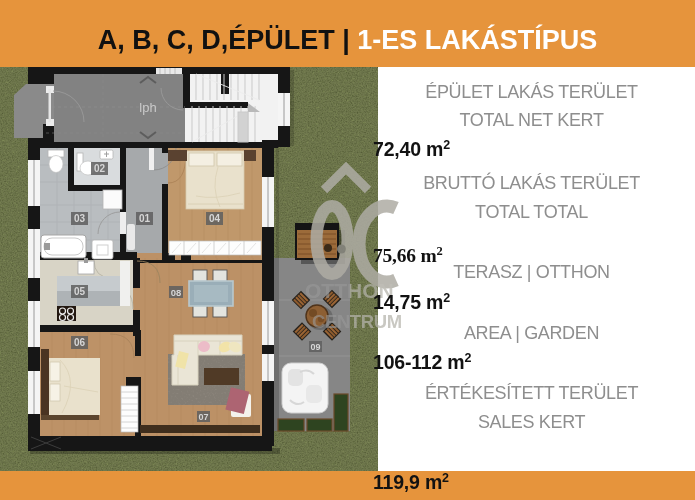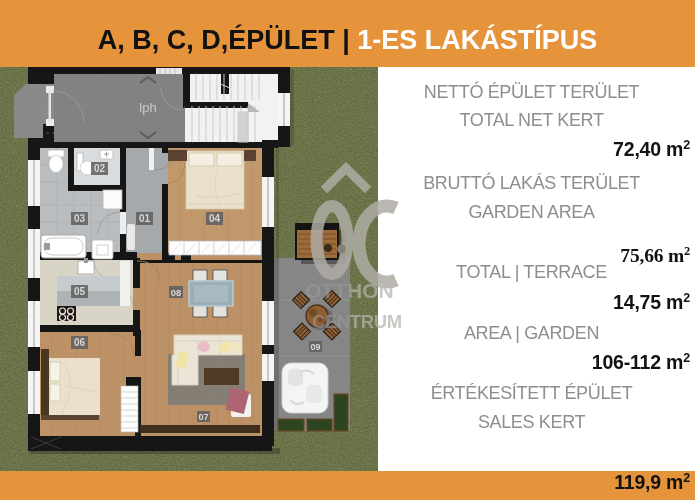--- a/index.html
+++ b/index.html
@@ -6,21 +6,21 @@
   #page{position:relative;width:695px;height:500px;overflow:hidden;background:#fff;
         font-family:"Liberation Sans", sans-serif;}
   #plan{position:absolute;left:0;top:0;}
   #header{position:absolute;left:0;top:0;width:695px;height:67px;background:#e6943c;
           display:flex;align-items:center;justify-content:center;padding-top:13px;box-sizing:border-box;}
   #header .t{font-size:27px;font-weight:bold;color:#111;white-space:pre;}
   #header .w{color:#fff;}
   #footer{position:absolute;left:0;top:471px;width:695px;height:29px;background:#e6943c;}
   .L{position:absolute;left:373px;width:317px;text-align:center;color:#8e8e8e;
      font-size:18px;line-height:20px;white-space:nowrap;letter-spacing:-0.35px;}
-  .V{position:absolute;left:373px;width:317px;text-align:right;color:#121212;
+  .V{position:absolute;left:373px;width:317px;text-align:left;color:#121212;
      font-size:19.5px;line-height:21px;font-weight:bold;white-space:nowrap;letter-spacing:-0.2px;}
   .V sup{font-size:0.64em;position:relative;top:0.12em;vertical-align:super;}
 </style>
 </head>
 <body>
 <div id="page">
 <svg id="plan" width="695" height="500" viewBox="0 0 695 500">
   <defs>
     <filter id="noiseD" x="0" y="0" width="100%" height="100%">
       <feTurbulence type="fractalNoise" baseFrequency="0.55" numOctaves="3" seed="4"></feTurbulence>
@@ -329,26 +329,26 @@
       <text x="312" y="328" font-size="18.5" font-weight="bold" letter-spacing="-0.4">CENTRUM</text>
     </g>
   </g>
 </svg>
 
 <div id="header">
       <span class="t">A, B, C, D,ÉPÜLET | <span class="w">1-ES LAKÁSTÍPUS</span></span>
     </div>
 <div id="footer"></div>
 
-<div class="L" style="top:82px;">NETTÓ ÉPÜLET TERÜLET</div>
+<div class="L" style="top:82px;">ÉPÜLET LAKÁS TERÜLET</div>
 <div class="L" style="top:110px;">TOTAL NET KERT</div>
 <div class="V" style="top:134px;">72,40 m<sup>2</sup></div>
 <div class="L" style="top:173px;">BRUTTÓ LAKÁS TERÜLET</div>
-<div class="L" style="top:202px;">GARDEN AREA</div>
+<div class="L" style="top:202px;">TOTAL TOTAL</div>
 <div class="V" style="top:240px;font-family:Liberation Serif, serif;">75,66 m<sup>2</sup></div>
-<div class="L" style="top:262px;">TOTAL | TERRACE</div>
+<div class="L" style="top:262px;">TERASZ | OTTHON</div>
 <div class="V" style="top:287px;">14,75 m<sup>2</sup></div>
 <div class="L" style="top:323px;">AREA | GARDEN</div>
 <div class="V" style="top:347px;">106-112 m<sup>2</sup></div>
-<div class="L" style="top:383px;">ÉRTÉKESÍTETT ÉPÜLET</div>
+<div class="L" style="top:383px;">ÉRTÉKESÍTETT TERÜLET</div>
 <div class="L" style="top:412px;">SALES KERT</div>
 <div class="V" style="top:435px;margin-top:32px;">119,9 m<sup>2</sup></div>
 </div>
 
 </body></html>

